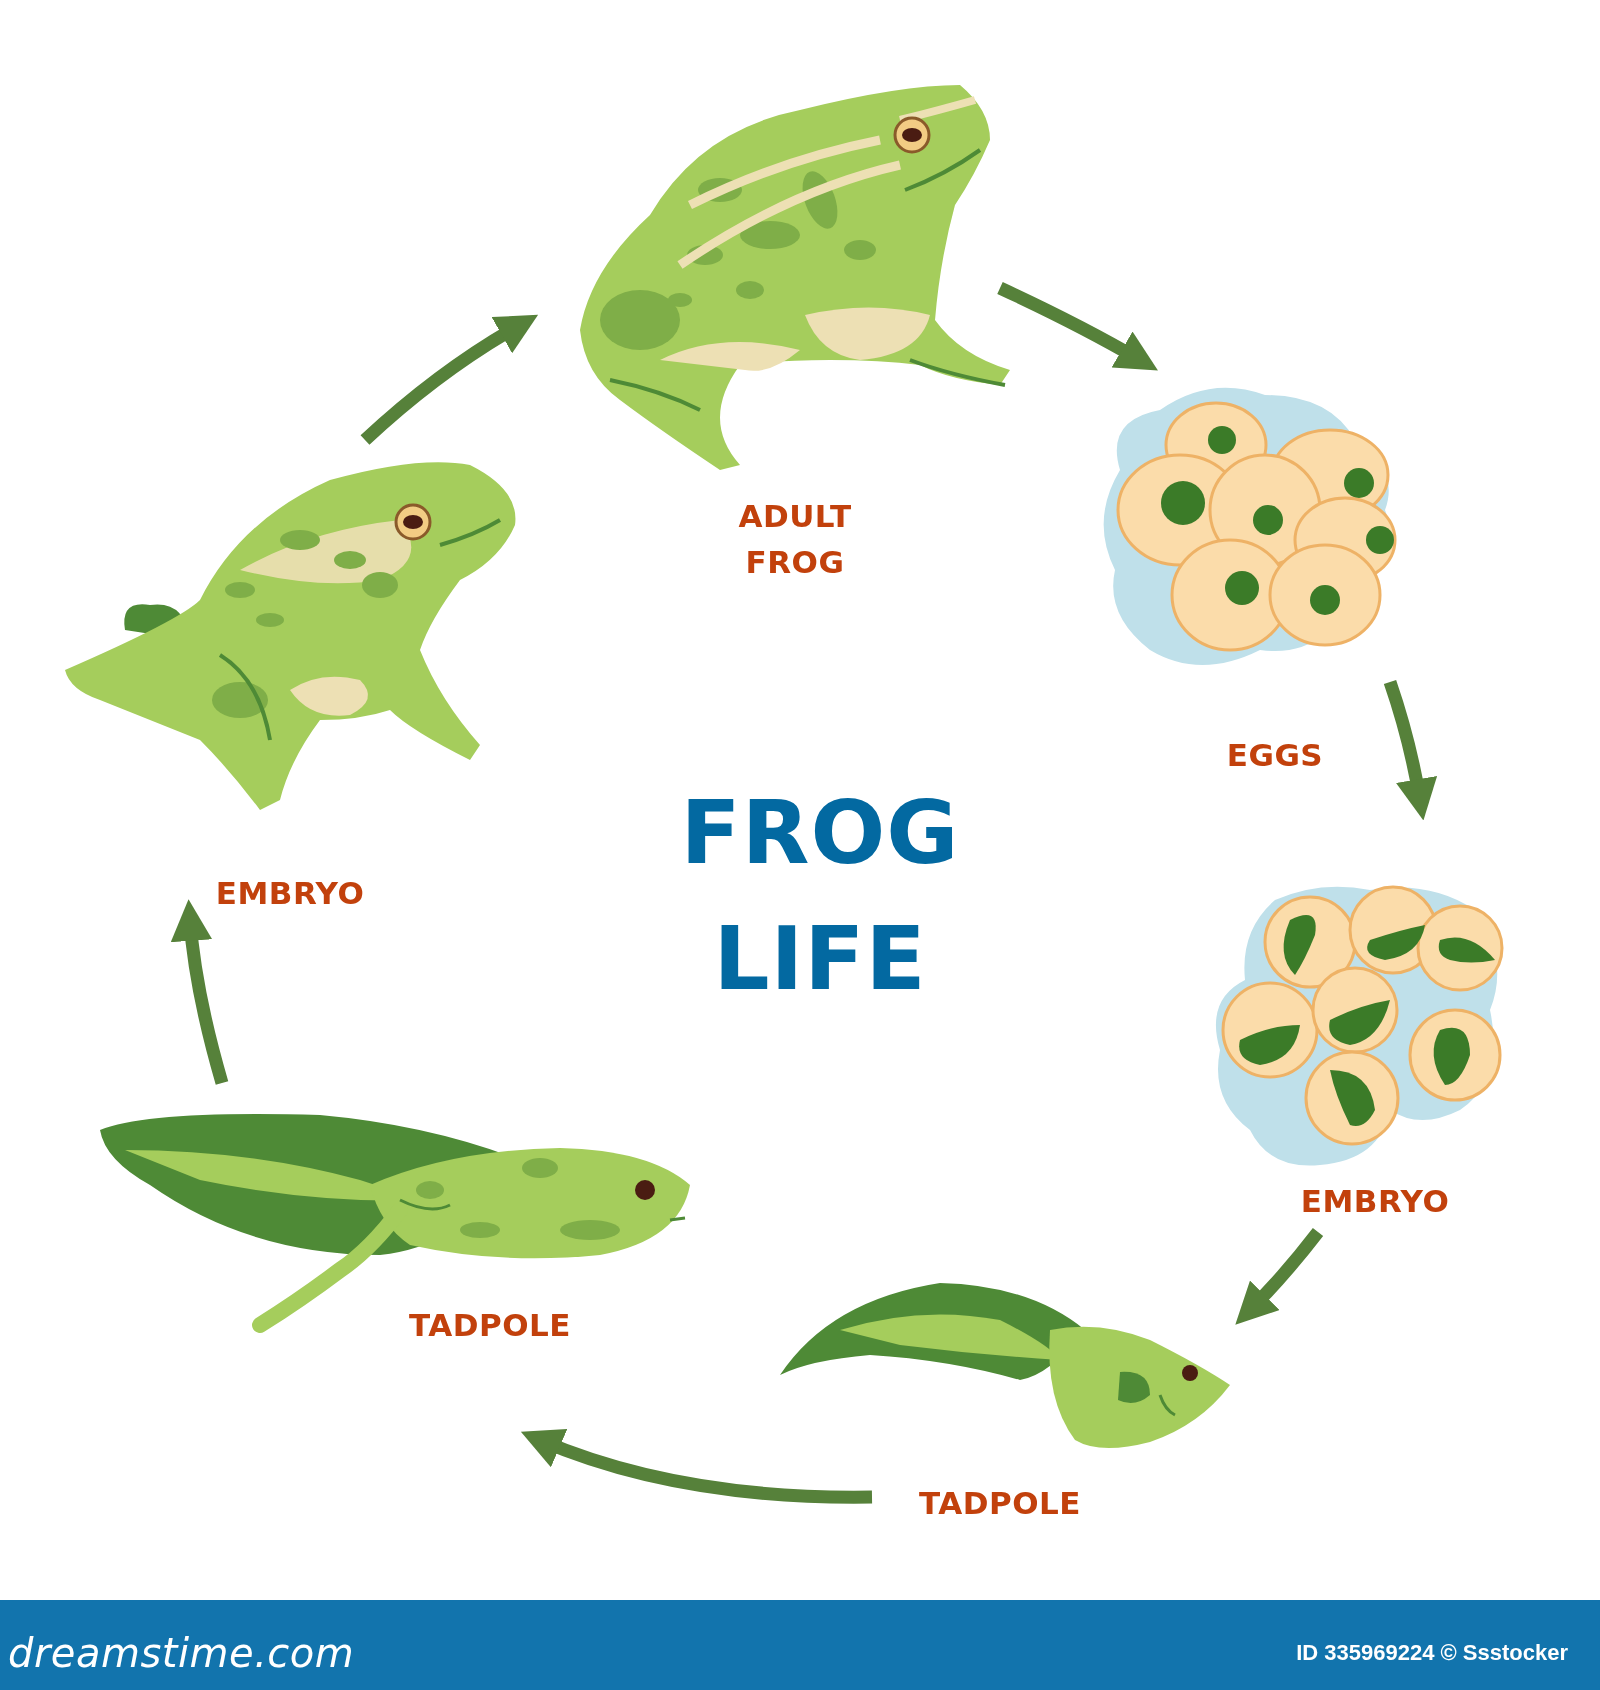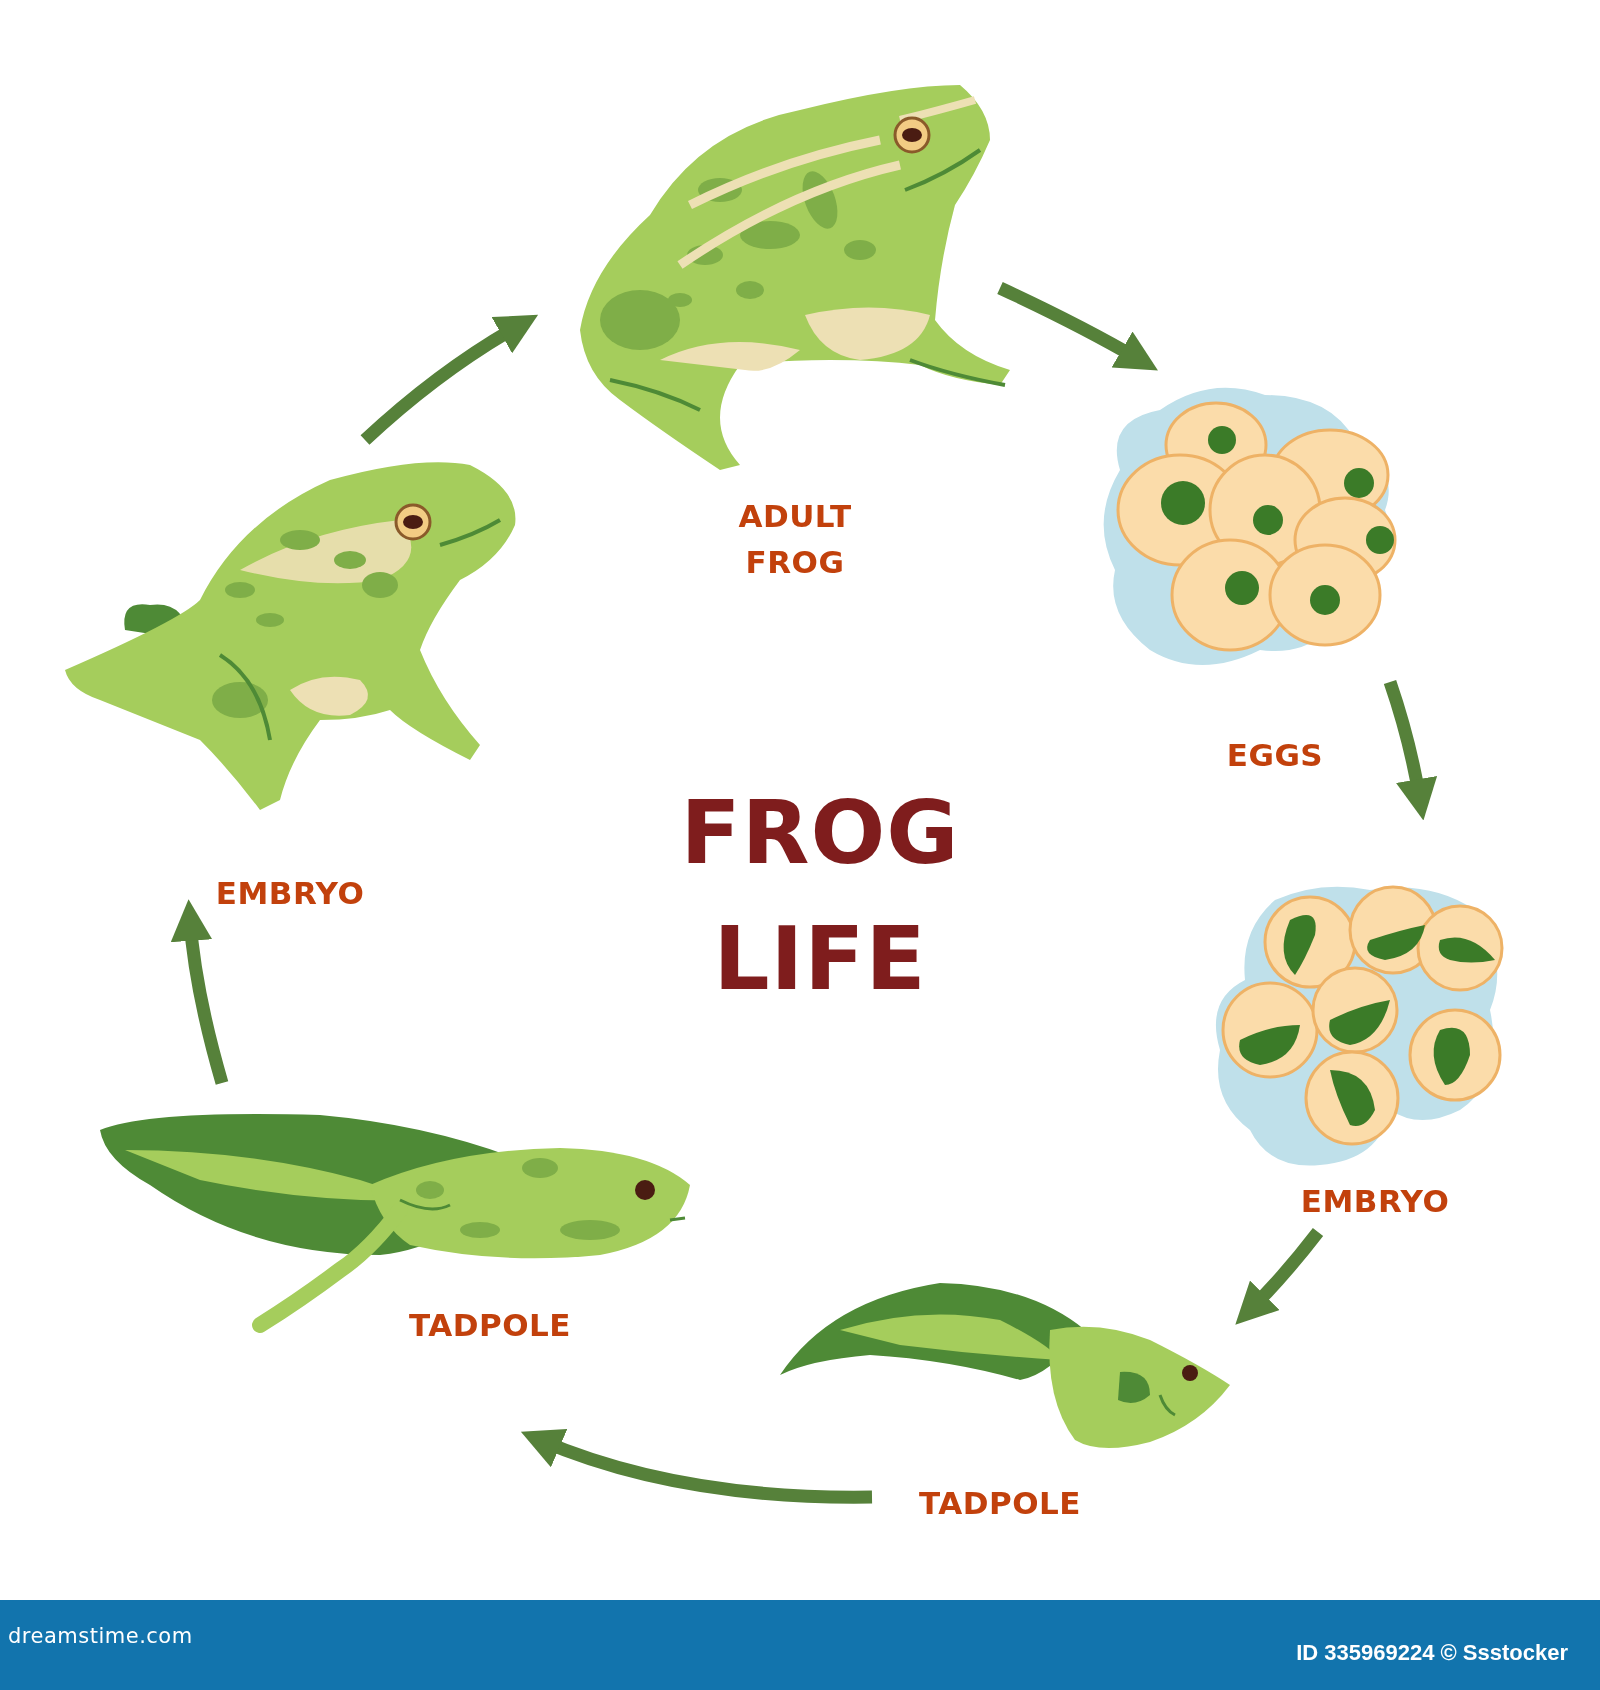--- a/index.html
+++ b/index.html
@@ -9,30 +9,30 @@
   }
   .canvas { position: absolute; left: 0; top: 0; width: 1600px; height: 1600px; }
   .canvas svg { position: absolute; left: 0; top: 0; }
   .label {
     position: absolute; color: #c2410c; font-weight: 700; font-size: 31px;
     text-align: center; line-height: 46px; letter-spacing: 0.5px;
     font-family: "DejaVu Sans", "Liberation Sans", sans-serif;
   }
   .title {
     position: absolute; left: 560px; top: 770px; width: 520px; text-align: center;
-    color: #7f1d1d; font-weight: 700; font-size: 88px; line-height: 126px;
+    color: #0369a1; font-weight: 700; font-size: 88px; line-height: 126px;
     font-family: "DejaVu Sans", "Liberation Sans", sans-serif; letter-spacing: 1px;
   }
   .footer {
     position: absolute; left: 0; top: 1600px; width: 1600px; height: 90px;
     background: #1274ad; color: #ffffff;
   }
   .footer .brand {
-    position: absolute; left: 8px; top: 24px; font-size: 21px;
-    font-family: "DejaVu Sans", sans-serif; letter-spacing: 0.5px;
+    position: absolute; left: 8px; top: 30px; font-size: 40px;
+    font-family: "DejaVu Sans", sans-serif; letter-spacing: 0.5px; font-style: italic;
   }
   .footer .credit {
     position: absolute; right: 32px; top: 40px; font-size: 22px; font-weight: 700;
     font-family: "Liberation Sans", sans-serif;
   }
 </style>
 </head>
 <body>
 
 <div class="canvas">

